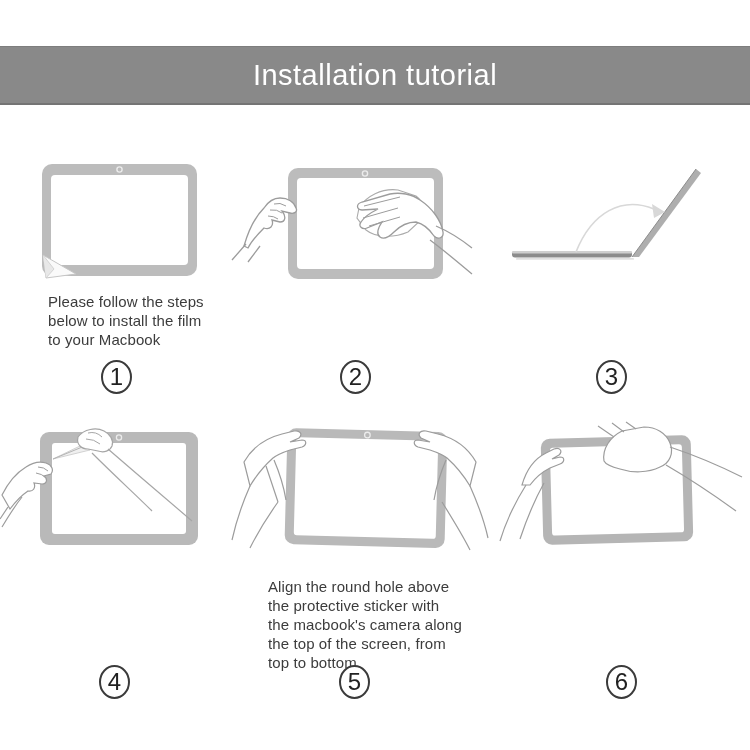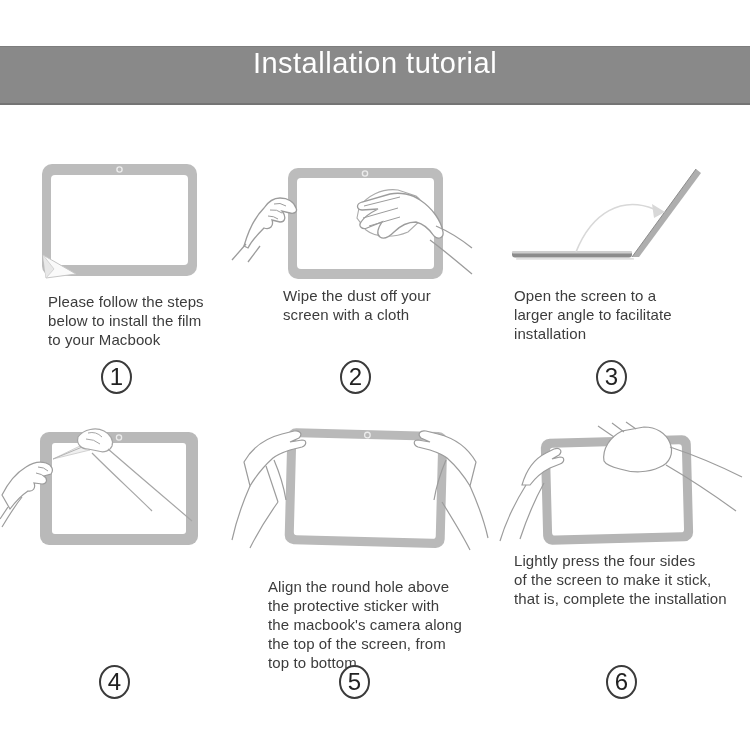--- a/index.html
+++ b/index.html
@@ -3,21 +3,21 @@
 <meta charset="utf-8">
 <style>
   html,body{margin:0;padding:0;background:#fff;}
   .canvas{
     position:relative;width:750px;height:750px;background:#ffffff;overflow:hidden;
     font-family:"Liberation Sans","DejaVu Sans",sans-serif;
   }
   .hdr{
     position:absolute;left:0;top:46px;width:750px;height:56px;
     background:#898989;border-top:1px solid #7d7d7d;border-bottom:2px solid #747474;
-    display:flex;align-items:flex-start;justify-content:center;
+    display:flex;align-items:center;justify-content:center;
   }
   .hdr span{color:#ffffff;font-size:29px;letter-spacing:.5px;}
   .illu{position:absolute;}
   .cap{
     position:absolute;font-size:15px;line-height:19px;color:#3c3c3c;
     white-space:pre-line;letter-spacing:.1px;
   }
   .badge{
     position:absolute;width:31px;height:34px;border:2px solid #3b3b3b;border-radius:50%;
     display:flex;align-items:center;justify-content:center;box-sizing:border-box;
@@ -132,33 +132,25 @@
     <g stroke="#9c9c9c" stroke-width="1.2" fill="#ffffff">
       <path d="M118,40 C116,28 124,16 136,10 L158,6 C170,6 180,12 184,22 C188,32 184,42 174,46 C162,52 146,52 134,48 C126,46 120,44 118,40 Z"></path>
       <path d="M128,16 L112,5 M138,11 L126,2 M150,8 L140,1" fill="none" stroke-width="1.1"></path>
       <path d="M184,26 C208,34 232,44 256,56 M180,44 C204,58 228,74 250,90" fill="none"></path>
     </g>
   </svg>
 
   <div id="cap1" class="cap">Please follow the steps
 below to install the film
 to your Macbook</div>
-  <div id="cap2" class="cap">Wipe the dust off your
-screen with a cloth</div>
-  <div id="cap3" class="cap">Open the screen to a
-larger angle to facilitate
-installation</div>
   <div id="cap5" class="cap">Align the round hole above
 the protective sticker with
 the macbook's camera along
 the top of the screen, from
 top to bottom</div>
-  <div id="cap6" class="cap">Lightly press the four sides
-of the screen to make it stick,
-that is, complete the installation</div>
 
   <div id="b1" class="badge">
       <span>1</span>
     </div>
   <div id="b2" class="badge">
       <span>2</span>
     </div>
   <div id="b3" class="badge">
       <span>3</span>
     </div>

